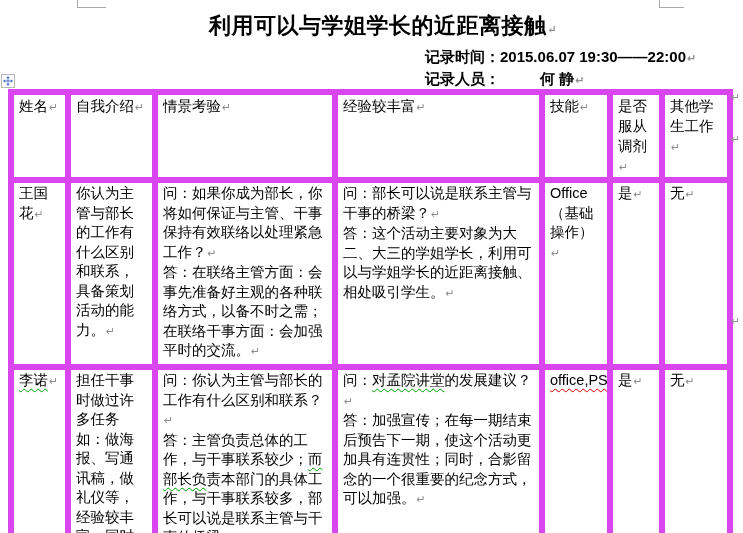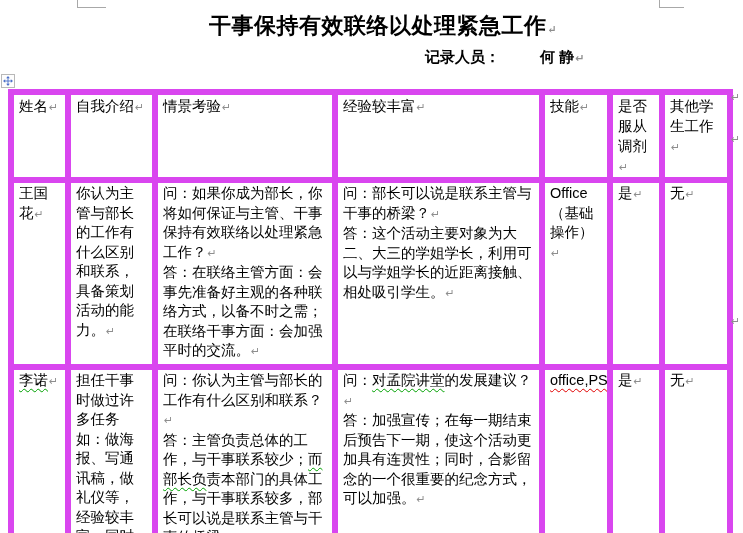--- a/index.html
+++ b/index.html
@@ -49,23 +49,24 @@
   .u-red-wavy{text-decoration:underline;text-decoration-style:wavy;text-decoration-color:#e00000;text-decoration-thickness:1px;text-underline-offset:3px;}
 </style>
 </head>
 <body>
 
 <div class="page">
 
   <div class="crop crop-left"></div>
   <div class="crop crop-right"></div>
 
-  <h1 class="doc-title"><span>干事保持有效联络以处理紧急工作</span><span class="mark">↵</span></h1>
+  <h1 class="doc-title"><span>利用可以与学姐学长的近距离接触</span><span class="mark">↵</span></h1>
 
   <div class="meta">
+    <div><span>记录时间：</span><span>2015.06.07 19:30——22:00</span><span class="mark">↵</span></div>
     <div><span>记录人员：</span><span class="gap">何 静</span><span class="mark">↵</span></div>
   </div>
 
   <div class="move-handle">
     <svg width="10" height="10" viewBox="0 0 12 12">
       <g fill="#4a6fc8">
         <polygon points="6,0 8.2,2.6 3.8,2.6"></polygon>
         <polygon points="6,12 8.2,9.4 3.8,9.4"></polygon>
         <polygon points="0,6 2.6,3.8 2.6,8.2"></polygon>
         <polygon points="12,6 9.4,3.8 9.4,8.2"></polygon>

